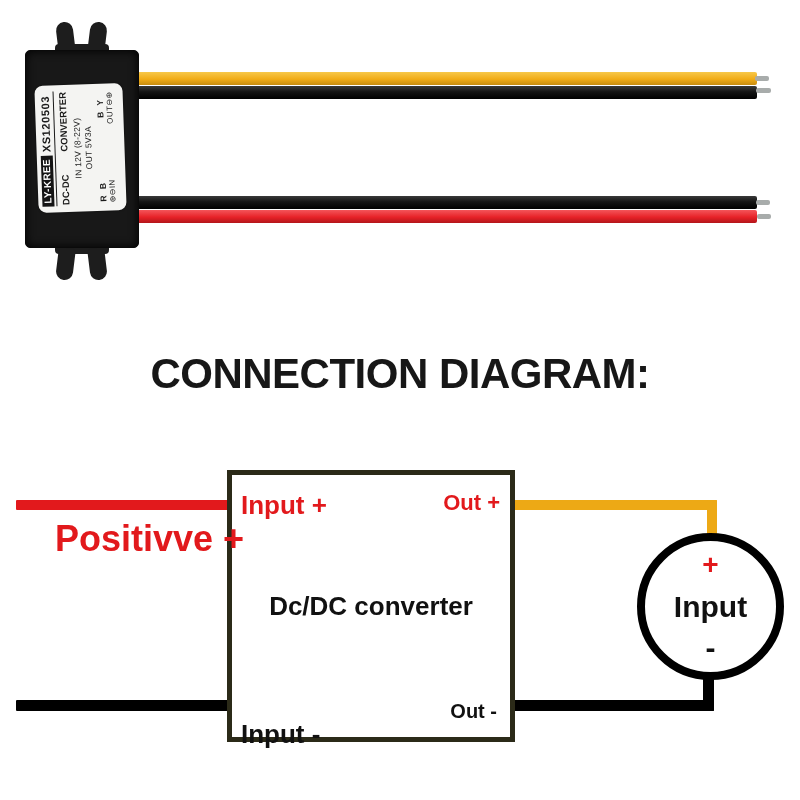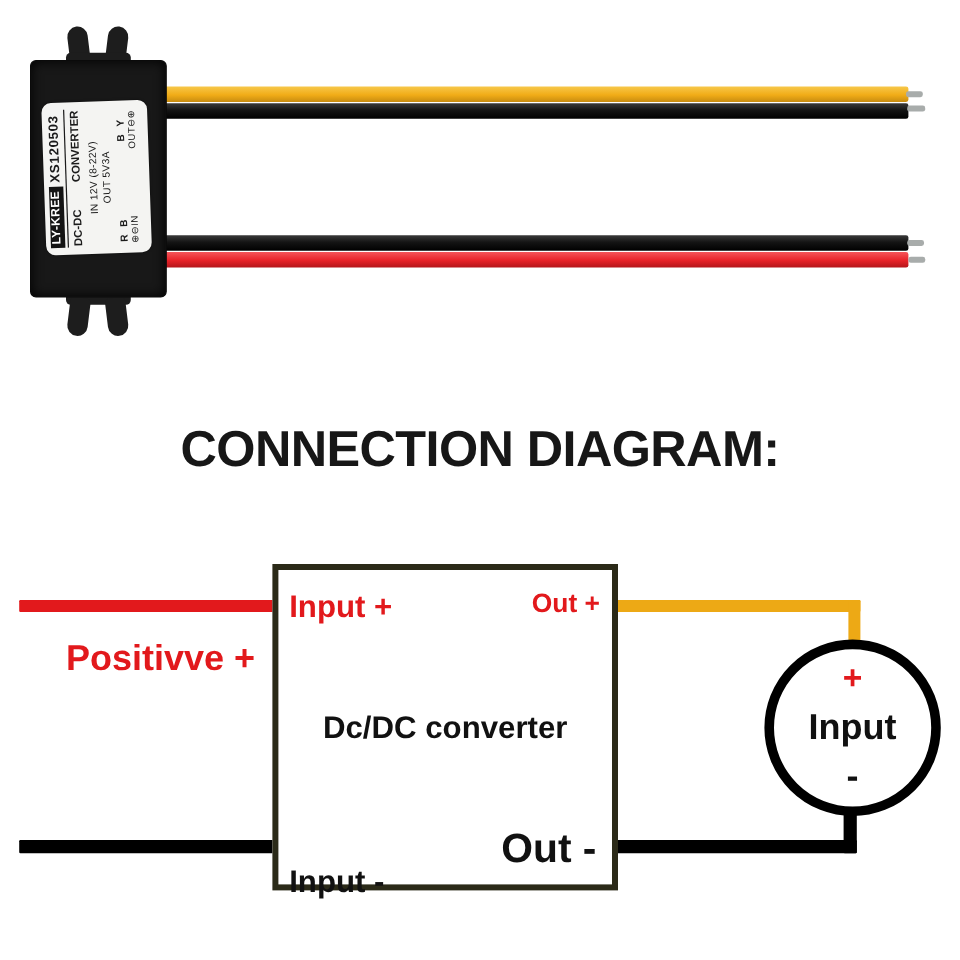--- a/index.html
+++ b/index.html
@@ -131,23 +131,23 @@
 
     <div class="abs dg-line blk" style="left:703px;top:240px;width:11px;height:41px;"></div>
     <div class="abs dg-line blk" style="left:512px;top:270px;width:202px;height:11px;"></div>
 
     <div class="abs converter-box" style="top:40px;"></div>
 
     <div class="abs dg-text red-t" style="left:241px;top:60px;font-size:26px;">Input +</div>
     <div class="abs dg-text red-t" style="left:500px;top:60px;font-size:22px;transform:translateX(-100%);">Out +</div>
     <div class="abs dg-text" style="left:371px;top:161px;font-size:26px;transform:translateX(-50%);">Dc/DC converter</div>
     <div class="abs dg-text" style="left:241px;top:258px;font-size:26px;margin-top:31px;">Input -</div>
-    <div class="abs dg-text" style="left:497px;top:258px;font-size:34px;transform:translateX(-100%);">Out -</div>
+    <div class="abs dg-text" style="left:497px;top:270px;font-size:20px;transform:translateX(-100%);">Out -</div>
 
-    <div class="abs dg-text red-t" style="left:55px;top:88px;font-size:30px;margin-top:14px;">Positivve +</div>
+    <div class="abs dg-text red-t" style="left:55px;top:88px;font-size:36px;">Positivve +</div>
 
     <div class="abs load-circle" style="top:103px;">
       <div class="abs dg-text red-t" style="left:50%;top:8px;font-size:28px;transform:translateX(-50%);">+</div>
       <div class="abs dg-text" style="left:50%;top:49px;font-size:30px;transform:translateX(-50%);">Input</div>
       <div class="abs dg-text" style="left:50%;top:90px;font-size:30px;transform:translateX(-50%);">-</div>
     </div>
   </div>
 </div>
 
 </body></html>

